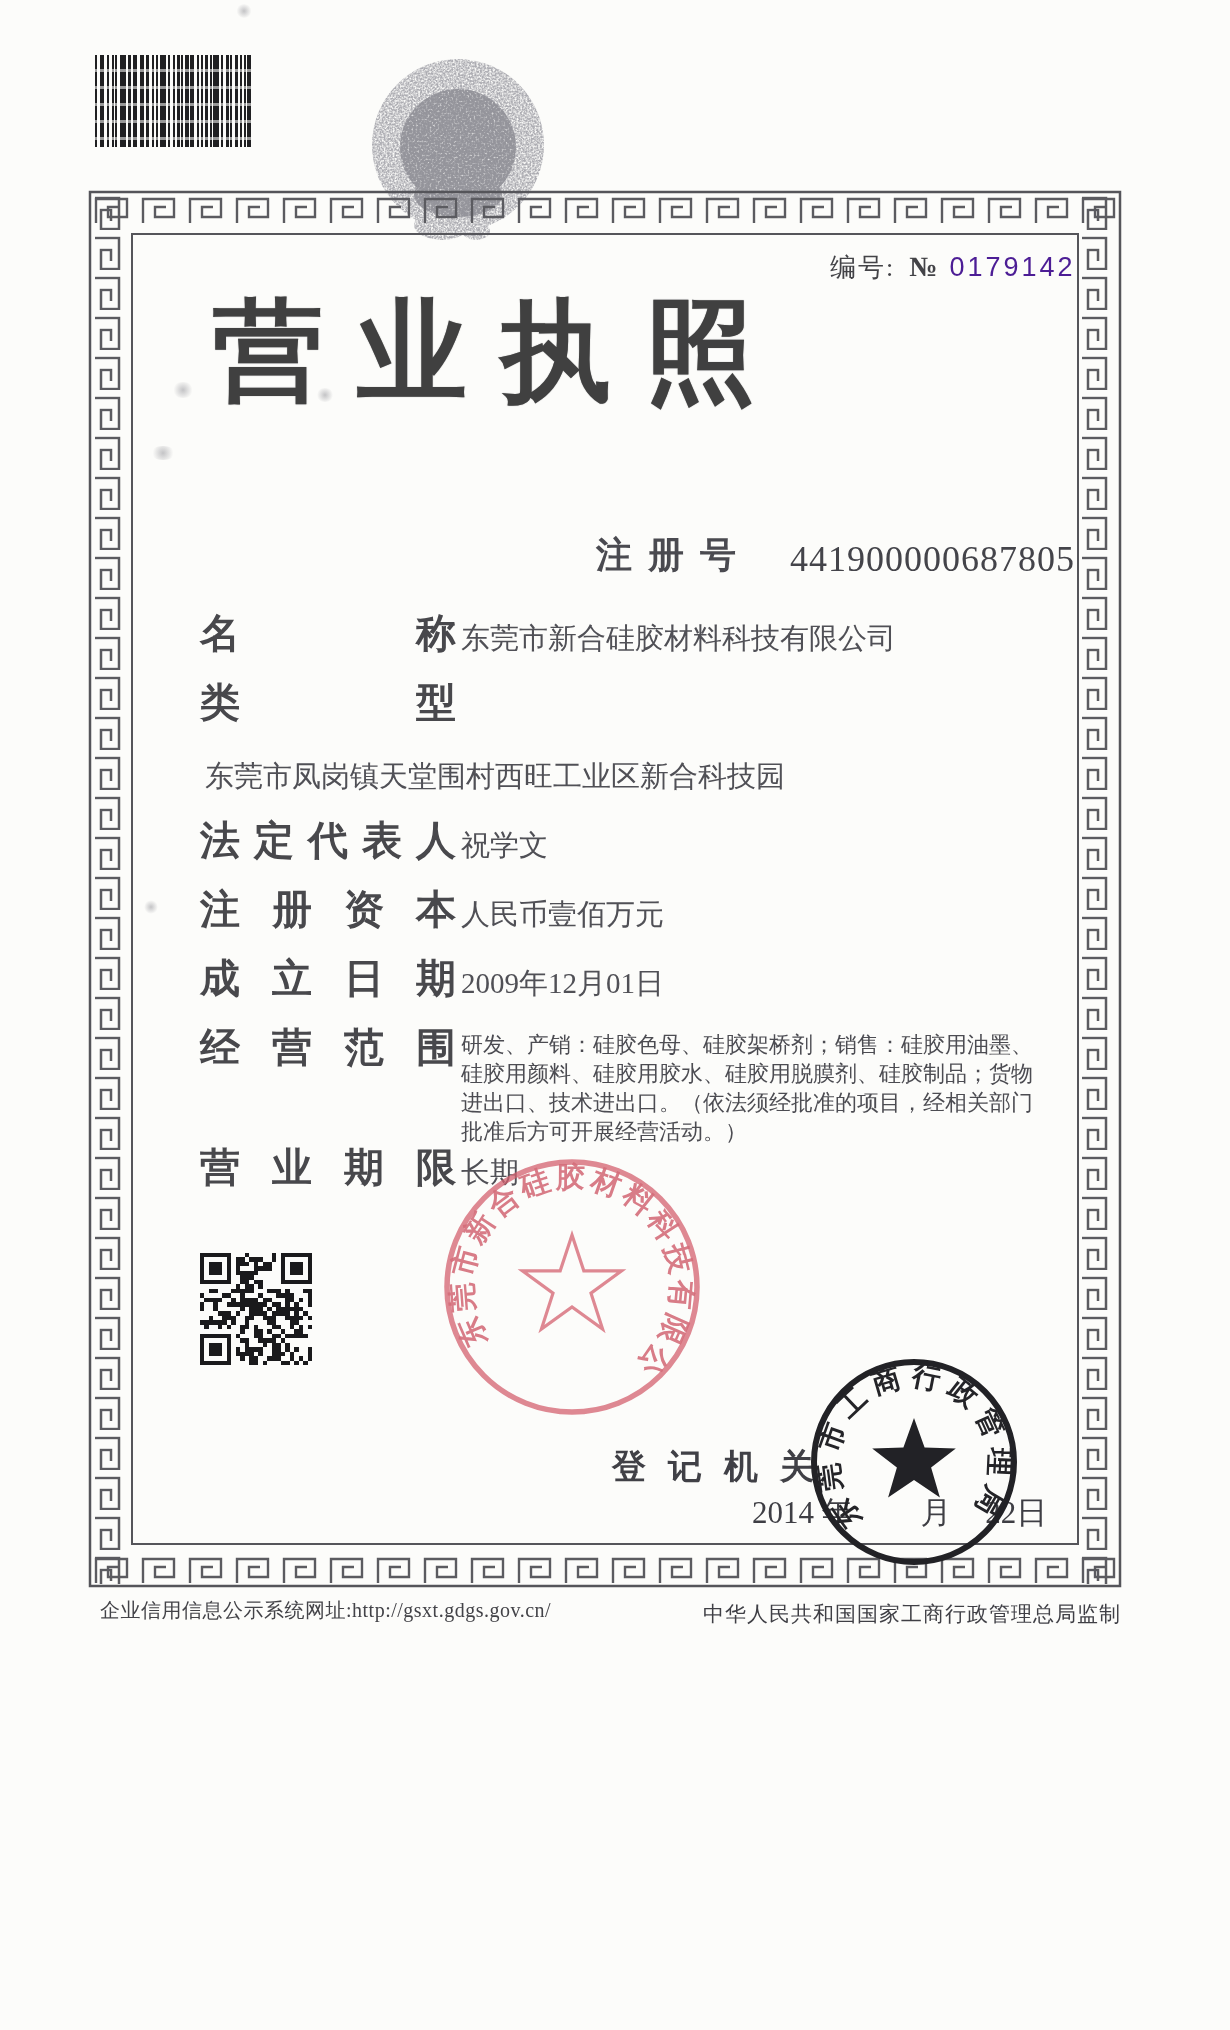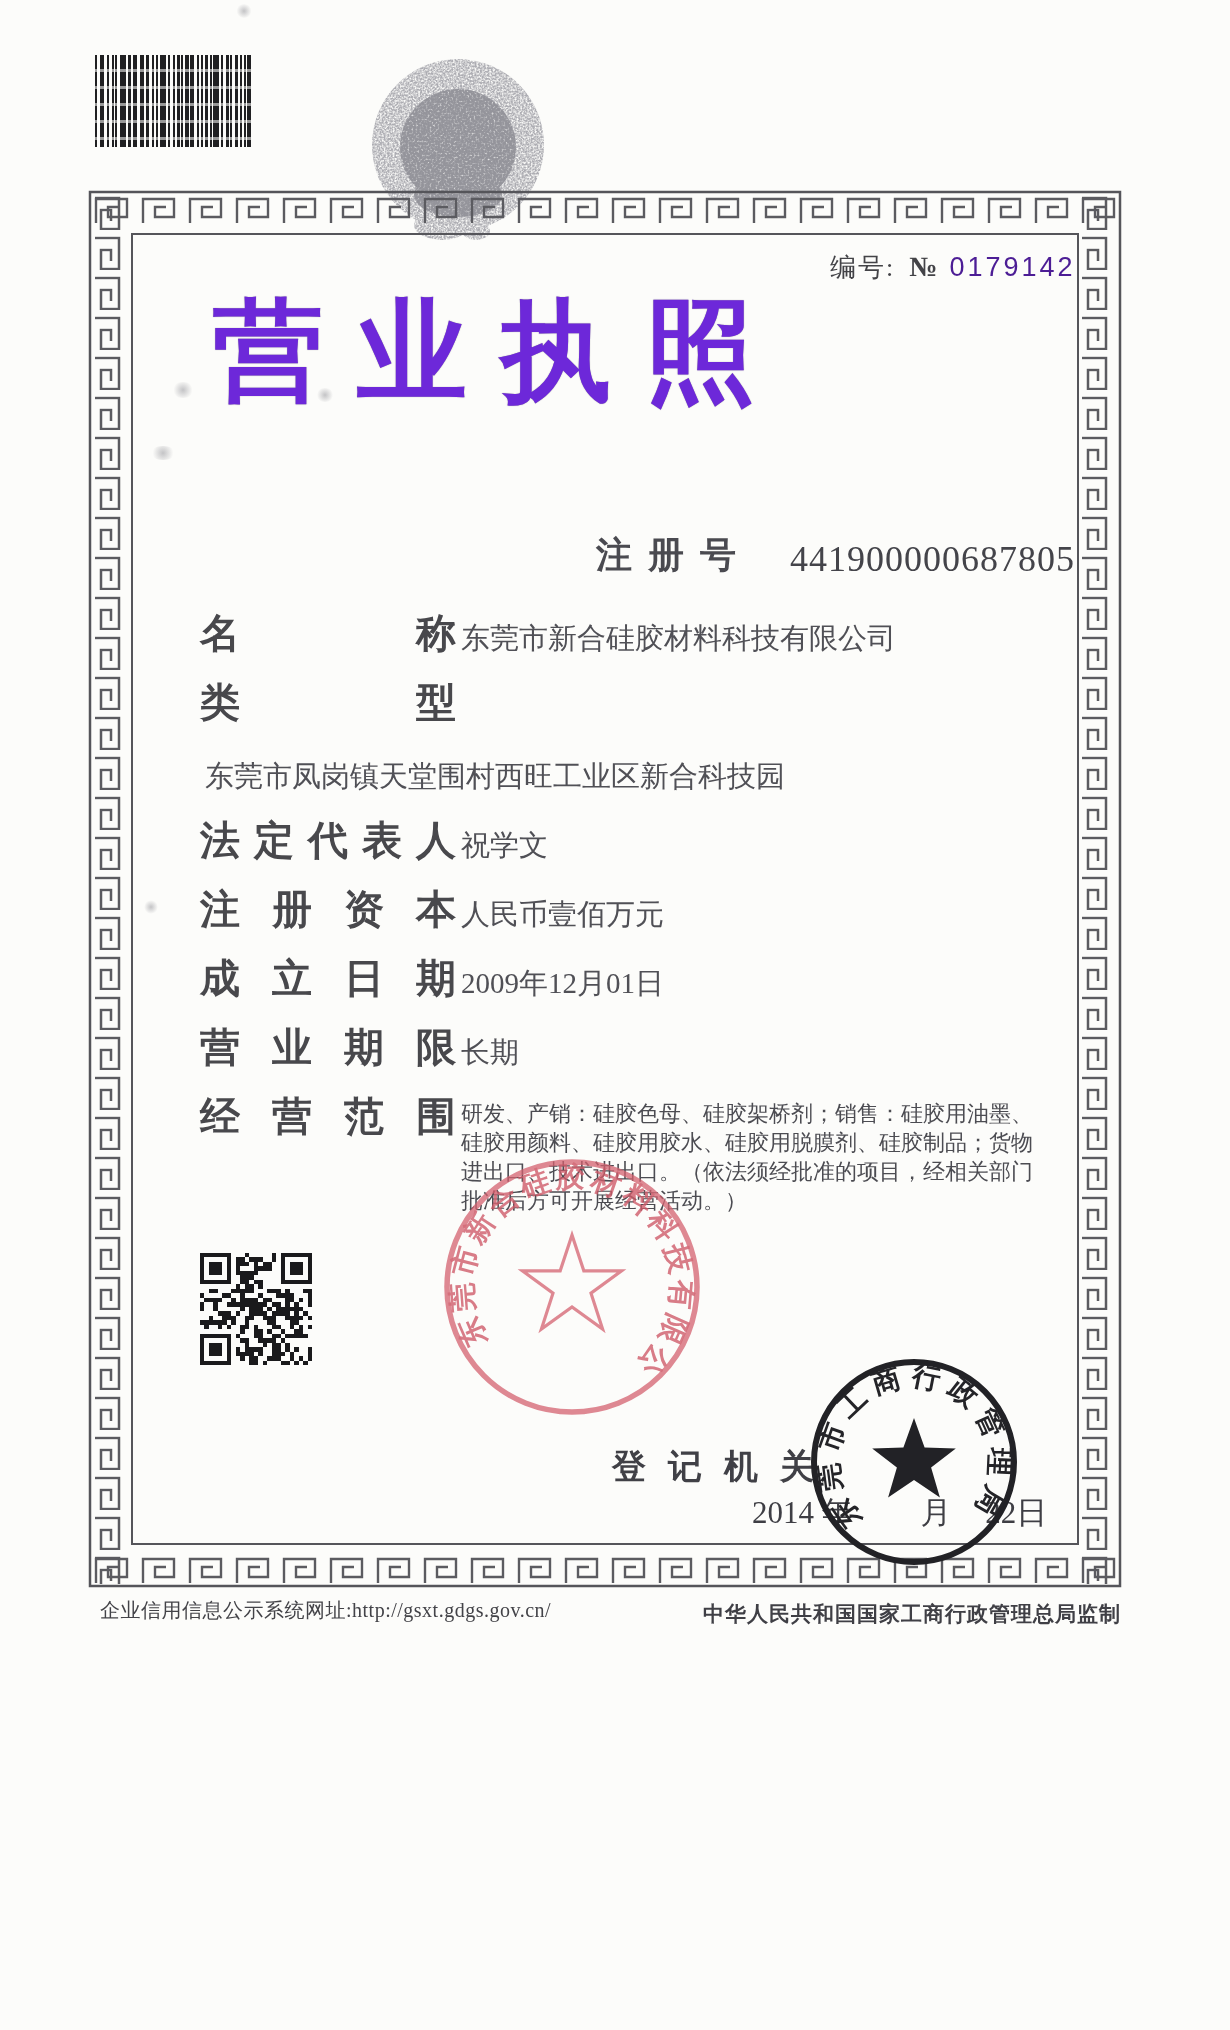--- a/index.html
+++ b/index.html
@@ -23,21 +23,21 @@
   
   .frame{left:88px;top:190px;width:1034px;height:1398px;}
 
   
   .serial{left:830px;top:250px;font-size:26px;color:#434347;letter-spacing:2px;white-space:nowrap;}
   .serial .sym{font-weight:bold;font-size:28px;margin:0 10px 0 14px;}
   .serial .num{font-family:Liberation Sans, sans-serif;font-size:27px;letter-spacing:3px;color:#4c1d95;}
 
   
   .title{left:213px;top:278px;font-size:110px;font-weight:800;letter-spacing:34px;
-    color:#6d28d9;white-space:nowrap;text-shadow:0 0 1px rgba(60,60,64,.6);}
+    color:#404040;white-space:nowrap;text-shadow:0 0 1px rgba(60,60,64,.6);}
 
   
   .regline{left:596px;top:531px;display:flex;align-items:flex-end;white-space:nowrap;}
   .regline .rl{font-size:36px;letter-spacing:16px;color:#4a4a50;font-weight:600;}
   .regline .rv{font-size:36px;color:#44444a;margin-left:38px;letter-spacing:1px;}
 
   
   .fields{left:200px;top:612px;width:845px;}
   .frow{display:flex;align-items:flex-start;height:69px;}
   .frow.last{height:auto;}
@@ -55,21 +55,21 @@
 
   
   .registrar{left:612px;top:1428px;font-size:34px;font-weight:700;letter-spacing:22px;color:#404046;white-space:nowrap;margin-top:16px;}
   .dateline{left:752px;top:1492px;font-size:31px;color:#3e3e44;white-space:nowrap;}
   .dateline span{display:inline-block;}
   .dateline .d1{margin-right:60px;}
   .dateline .d2{margin-right:26px;}
 
   
   .footer-left{left:100px;top:1597px;font-size:20px;color:#434348;letter-spacing:.5px;}
-  .footer-right{left:703px;top:1600px;font-size:21px;font-weight:700;color:#3f3f45;letter-spacing:1px;}
+  .footer-right{left:703px;top:1600px;font-size:21px;font-weight:400;color:#3f3f45;letter-spacing:1px;}
 
   
   .smudge{border-radius:50%;background:radial-gradient(circle,rgba(90,90,100,.35) 0%,rgba(90,90,100,0) 70%);}
 </style>
 </head>
 <body>
 
 <div class="abs barcode">
     <i style="left: 152px; width: 4px;"></i>
     <i style="left: 149px; width: 2px;"></i>
@@ -176,27 +176,27 @@
     <div class="f-value">祝学文</div>
   </div>
   <div class="frow">
     <div class="f-label">注册资本</div>
     <div class="f-value">人民币壹佰万元</div>
   </div>
   <div class="frow">
     <div class="f-label">成立日期</div>
     <div class="f-value">2009年12月01日</div>
   </div>
-  <div class="frow">
-    <div class="f-label">营业期限</div>
-    <div class="f-value">长期</div>
-  </div>
   <div class="frow last">
     <div class="f-label">经营范围</div>
     <div class="f-value small">研发、产销：硅胶色母、硅胶架桥剂；销售：硅胶用油墨、硅胶用颜料、硅胶用胶水、硅胶用脱膜剂、硅胶制品；货物进出口、技术进出口。（依法须经批准的项目，经相关部门批准后方可开展经营活动。）</div>
+  </div>
+  <div class="frow">
+    <div class="f-label">营业期限</div>
+    <div class="f-value">长期</div>
   </div>
 </div>
 
 <div class="abs qr">
   <svg id="qrsvg" width="112" height="112" viewBox="0 0 25 25" shape-rendering="crispEdges">
       <rect x="10" y="0" width="1" height="1" fill="#1a1a1c"></rect>
       <rect x="16" y="0" width="1" height="1" fill="#1a1a1c"></rect>
       <rect x="8" y="1" width="1" height="1" fill="#1a1a1c"></rect>
       <rect x="9" y="1" width="1" height="1" fill="#1a1a1c"></rect>
       <rect x="11" y="1" width="1" height="1" fill="#1a1a1c"></rect>

